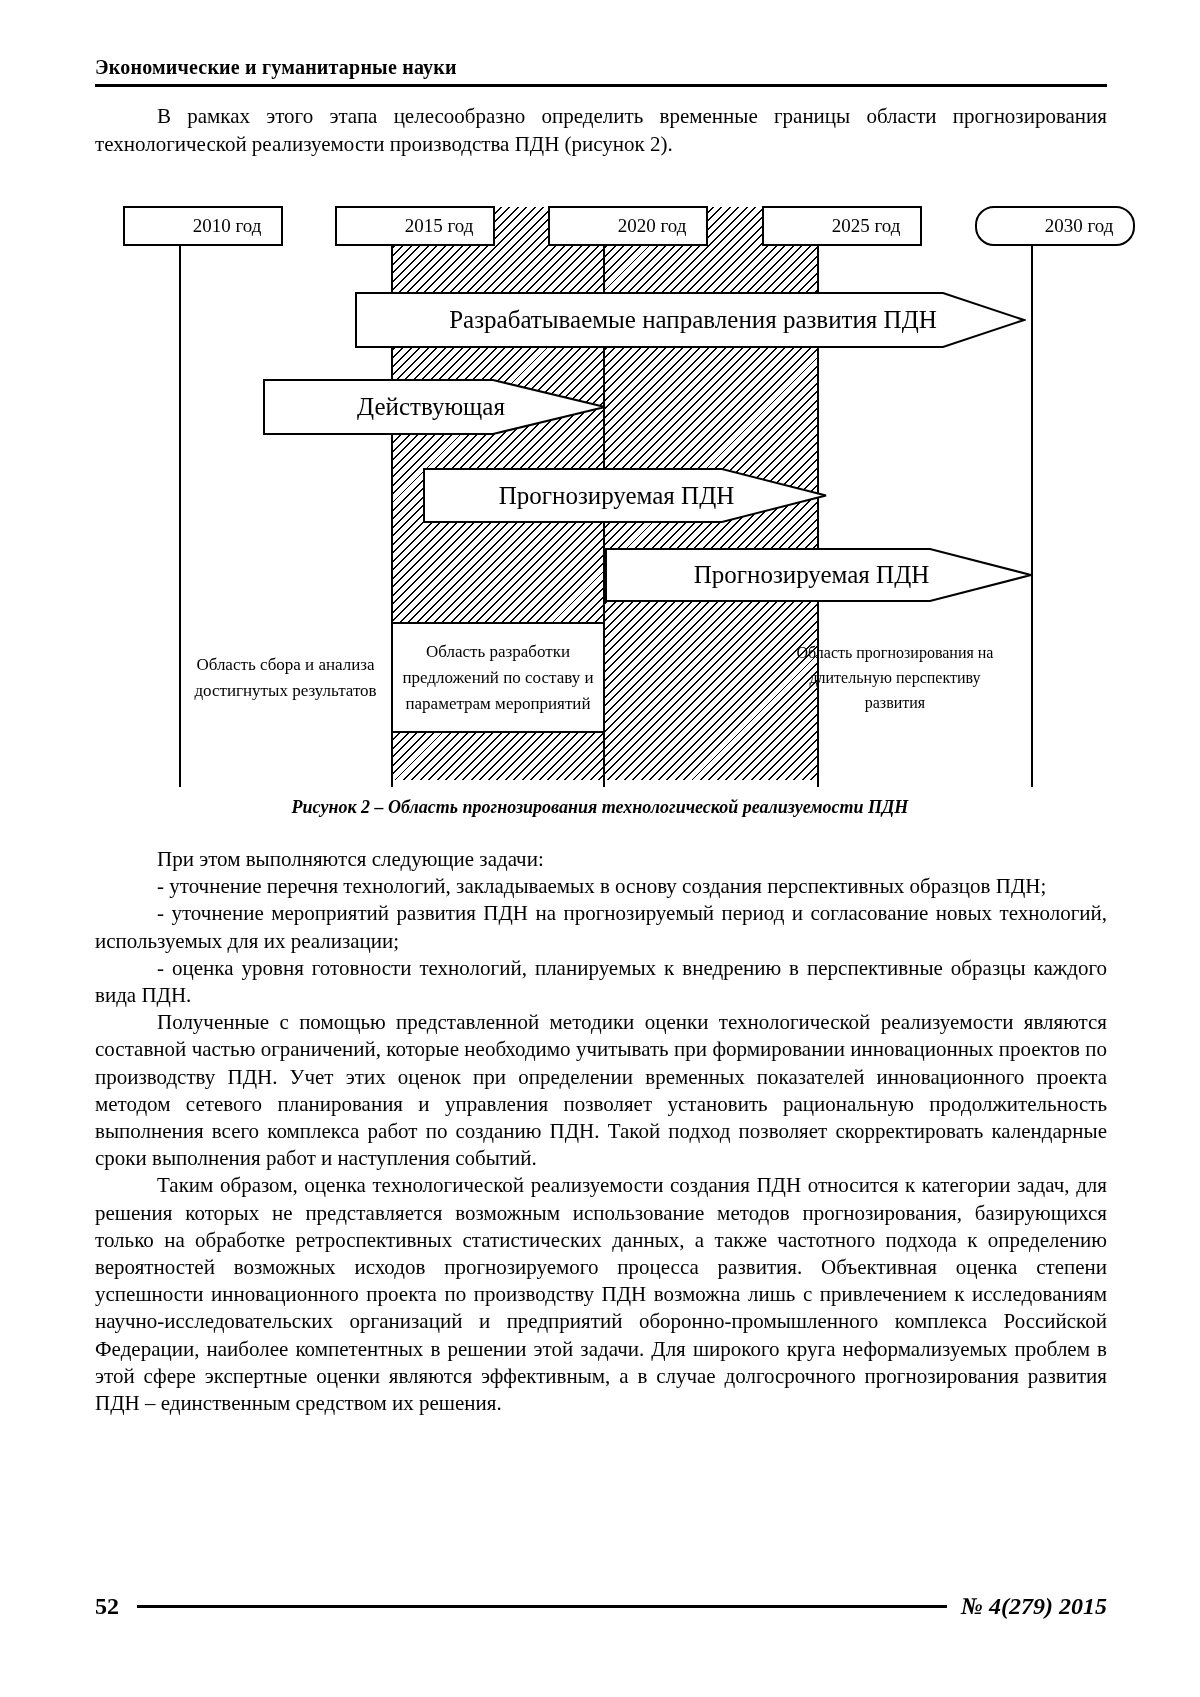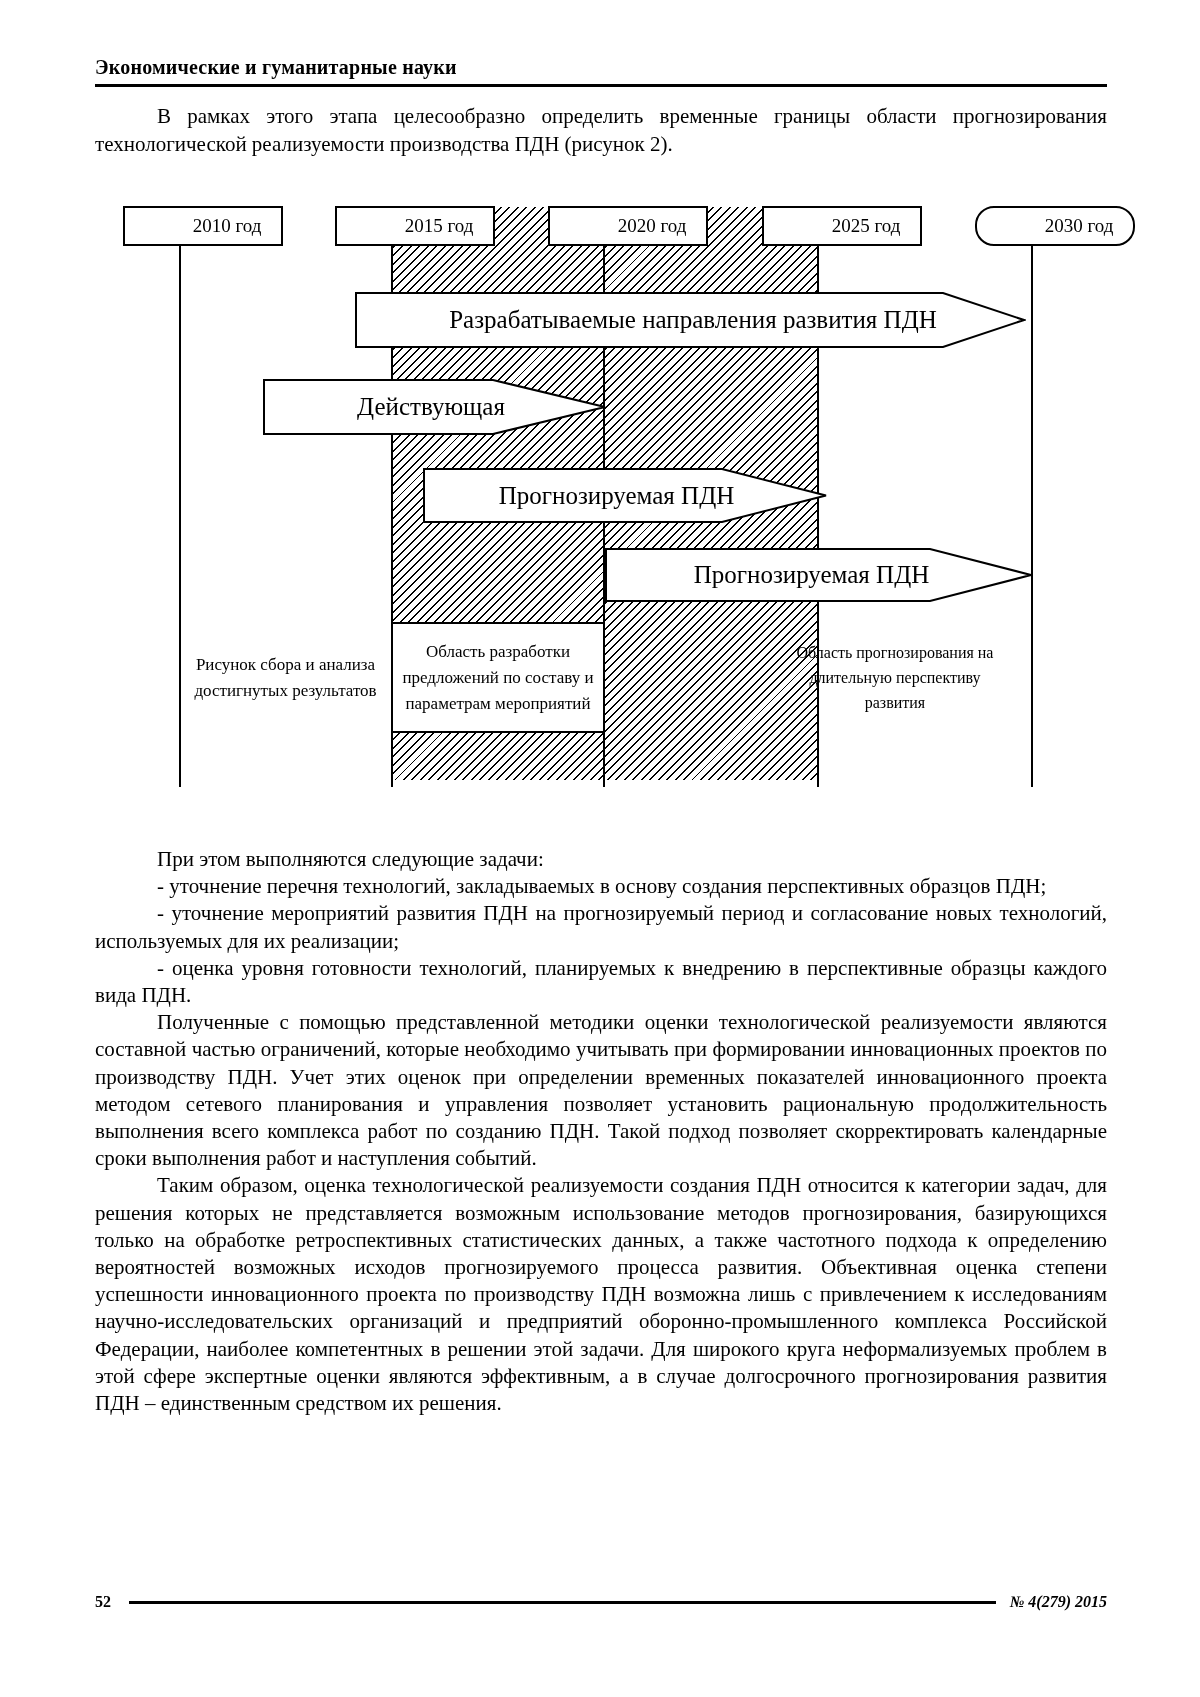--- a/index.html
+++ b/index.html
@@ -68,40 +68,40 @@
   }
   
   .body-text {
     position:absolute; left:95px; top:846px; width:1012px;
     font-size:21px; line-height:27.2px; text-align:justify;
   }
   .body-text p { margin:0; text-indent:62px; }
   
   .footer {
     position:absolute; left:95px; top:1593px; width:1012px;
-    display:flex; align-items:center; font-size:16px;
+    display:flex; align-items:center; font-size:24px;
   }
   .footer .pagenum { font-weight:bold; }
   .footer .rule { flex:1; height:3px; background:#000; margin:0 14px 0 18px; }
   .footer .issue { font-weight:bold; font-style:italic; }
 </style>
 </head>
 <body>
 
 <div class="page">
 
   <div class="header">Экономические и гуманитарные науки</div>
 
   <div class="intro">В рамках этого этапа целесообразно определить временные границы области прогнозирования технологической реализуемости производства ПДН (рисунок 2).</div>
 
   <div class="figure">
 
     <div class="hatch"></div>
 
-    <div class="area a1 plain">Рисунок сбора и анализа достигнутых результатов</div>
+    <div class="area a1 plain">Область сбора и анализа достигнутых результатов</div>
     <div class="area a2">Область разработки предложений по составу и параметрам мероприятий</div>
     <div class="area a4 plain">Область прогнозирования на длительную перспективу развития</div>
 
     <div class="tick t2010"></div>
     <div class="tick t2015"></div>
     <div class="tick t2020"></div>
     <div class="tick t2025"></div>
     <div class="tick t2030"></div>
 
     <div class="yearbox y2010">2010 год</div>
@@ -131,20 +131,21 @@
       <div class="albl">Прогнозируемая ПДН</div>
     </div>
 
     <div class="arrow ar4">
       <svg width="428" height="54" viewBox="0 0 428 54">
         <polygon points="1,1 325,1 426,27 325,53 1,53" fill="#ffffff" stroke="#000000" stroke-width="2"></polygon>
       </svg>
       <div class="albl">Прогнозируемая ПДН</div>
     </div>
 
+    <div class="caption">Рисунок 2 – Область прогнозирования технологической реализуемости ПДН</div>
   </div>
 
   <div class="body-text">
     <p>При этом выполняются следующие задачи:</p>
     <p>- уточнение перечня технологий, закладываемых в основу создания перспективных образцов ПДН;</p>
     <p>- уточнение мероприятий развития ПДН на прогнозируемый период и согласование новых технологий, используемых для их реализации;</p>
     <p>- оценка уровня готовности технологий, планируемых к внедрению в перспективные образцы каждого вида ПДН.</p>
     <p>Полученные с помощью представленной методики оценки технологической реализуемости являются составной частью ограничений, которые необходимо учитывать при формировании инновационных проектов по производству ПДН. Учет этих оценок при определении временных показателей инновационного проекта методом сетевого планирования и управления позволяет установить рациональную продолжительность выполнения всего комплекса работ по созданию ПДН. Такой подход позволяет скорректировать календарные сроки выполнения работ и наступления событий.</p>
     <p>Таким образом, оценка технологической реализуемости создания ПДН относится к категории задач, для решения которых не представляется возможным использование методов прогнозирования, базирующихся только на обработке ретроспективных статистических данных, а также частотного подхода к определению вероятностей возможных исходов прогнозируемого процесса развития. Объективная оценка степени успешности инновационного проекта по производству ПДН возможна лишь с привлечением к исследованиям научно-исследовательских организаций и предприятий оборонно-промышленного комплекса Российской Федерации, наиболее компетентных в решении этой задачи. Для широкого круга неформализуемых проблем в этой сфере экспертные оценки являются эффективным, а в случае долгосрочного прогнозирования развития ПДН – единственным средством их решения.</p>
   </div>

